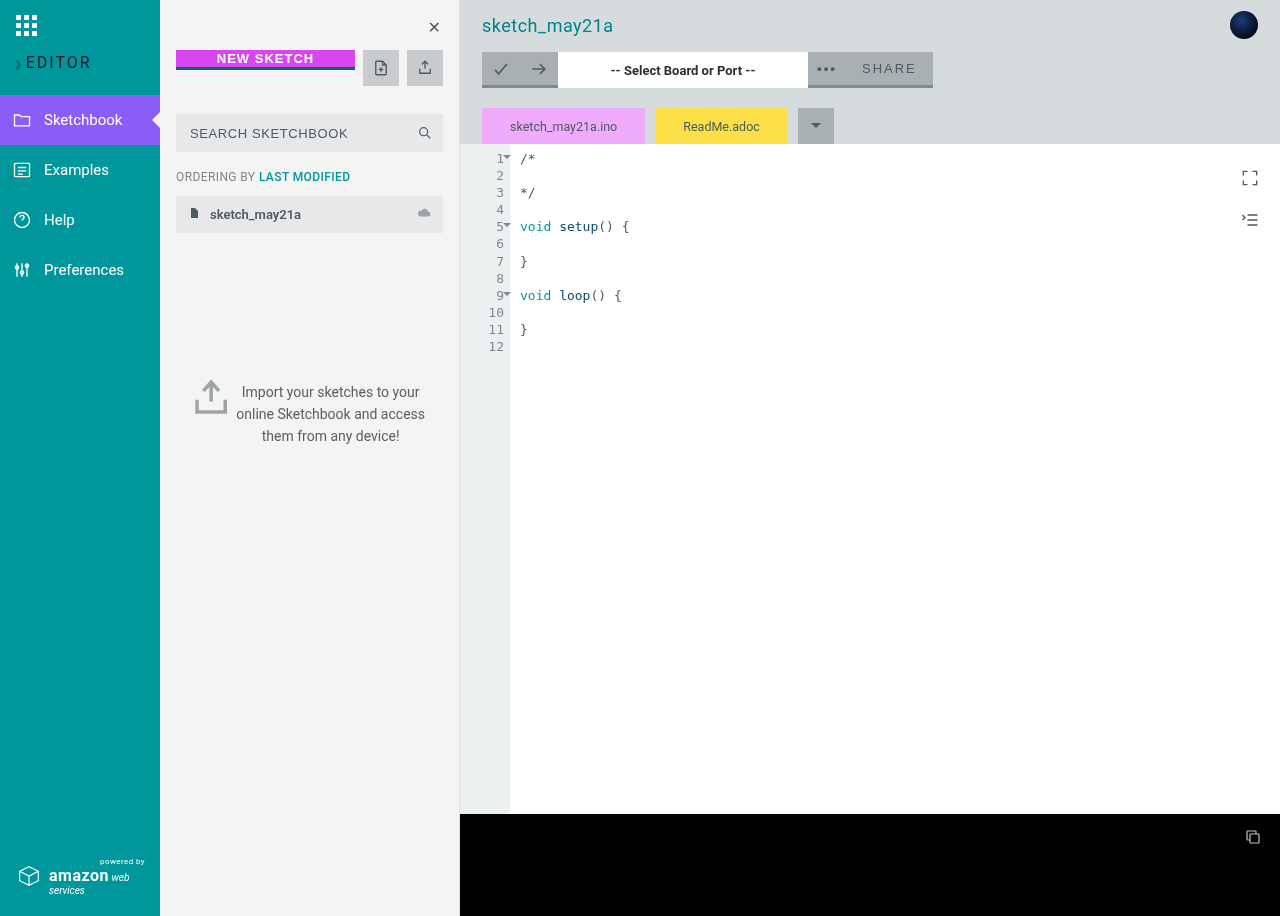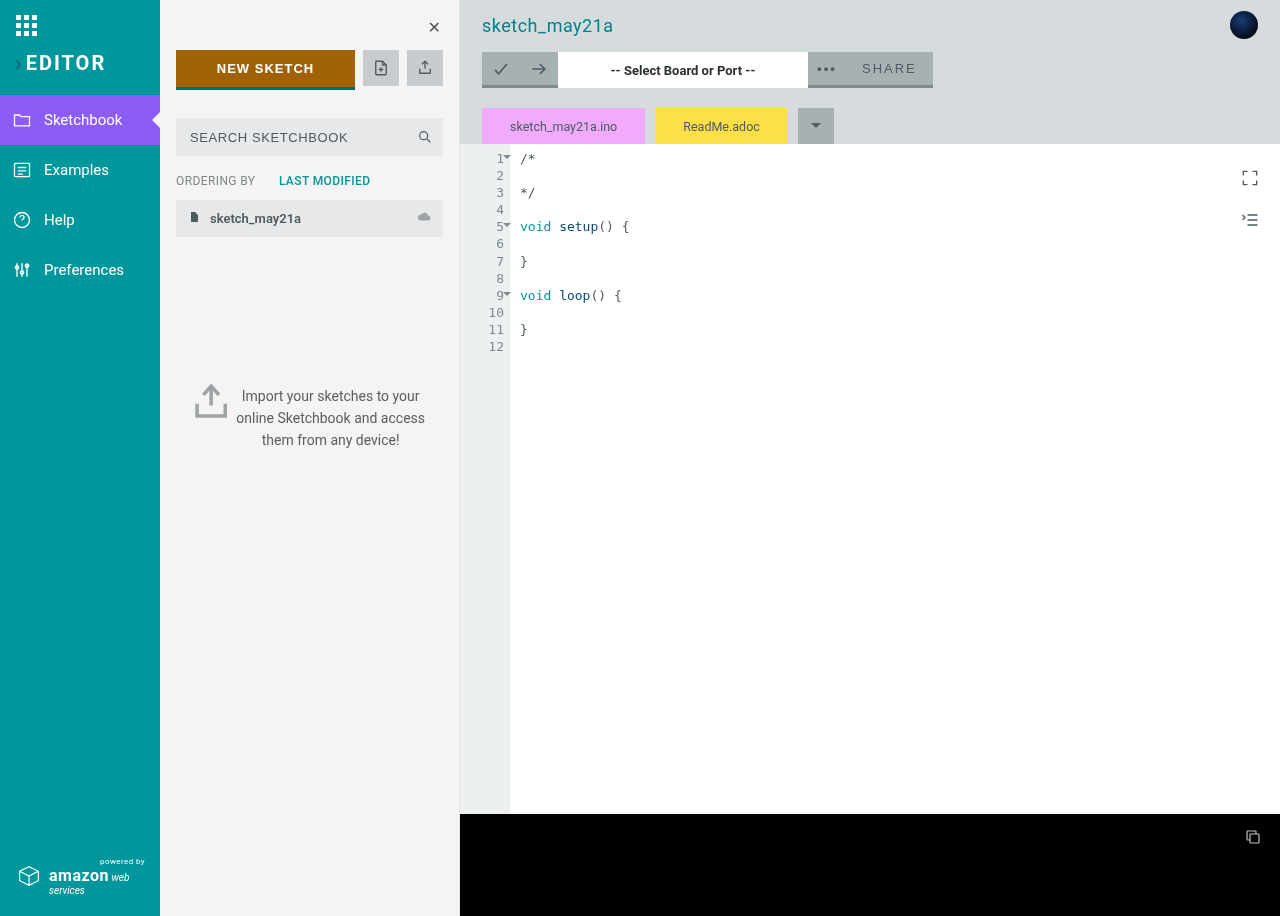--- a/index.html
+++ b/index.html
@@ -6,47 +6,47 @@
 body { font-family: -apple-system, "Segoe UI", Roboto, "Helvetica Neue", Arial, sans-serif; overflow: hidden; }
 .app { display: flex; width: 1280px; height: 916px; }
 
 
 .teal-sidebar { width: 160px; background: #00979c; color: #fff; display: flex; flex-direction: column; }
 .teal-top { height: 50px; display: flex; align-items: center; padding-left: 16px; }
 .apps-icon { display: grid; grid-template-columns: repeat(3,5px); grid-template-rows: repeat(3,5px); gap: 3px; cursor: pointer; }
 .apps-icon span { background: #fff; width: 5px; height: 5px; }
 .editor-title { display: flex; align-items: center; padding: 0 15px 20px 15px; gap: 4px; }
 .editor-title .chev { color: #006c70; font-size: 22px; font-weight: 700; }
-.editor-title .txt { color: #ffffff; font-size: 20px; font-weight: 700; letter-spacing: 2px; }
+.editor-title .txt { color: #0f172a; font-size: 16px; font-weight: 400; letter-spacing: 2px; }
 .nav-list { flex: 1; }
 .nav-item { display: flex; align-items: center; gap: 12px; padding: 0 12px; height: 50px; font-size: 15px; cursor: pointer; position: relative; }
 .nav-item.active { background: #8b5cf6; }
 .nav-item.active::after { content: ""; position: absolute; right: -1px; top: 50%; margin-top: -9px; border: 9px solid transparent; border-right-color: #f4f4f4; }
 .nav-icon { width: 20px; height: 20px; display: inline-flex; align-items: center; justify-content: center; }
 .nav-icon svg { stroke: #fff; fill: none; stroke-width: 1.6; }
 .poweredby { padding: 12px 15px 20px 15px; font-size: 10px; display: flex; align-items: center; gap: 6px; }
 .aws-cube svg { stroke: #fff; fill: none; }
 .aws-text small { font-size: 8px; letter-spacing: .4px; display: block; text-align: right; }
 .aws-text b { font-size: 16px; font-weight: 700; letter-spacing: .5px; }
 .aws-text i { font-style: italic; font-size: 10px; }
 
 
 .panel2 { width: 300px; background: #f4f4f4; border-right: 1px solid #e3e3e3; display: flex; flex-direction: column; position: relative; }
 .panel2-close { position: absolute; right: 18px; top: 18px; color: #555; font-size: 16px; cursor: pointer; }
 .panel2-row1 { display: flex; gap: 8px; padding: 50px 16px 0 16px; }
-.new-sketch-btn { flex: 1; height: 40px; background: #a16207; color: #fff; border: none; border-bottom: 3px solid #006c70; font-size: 13px; font-weight: 600; letter-spacing: 1px; cursor: pointer; }
+.new-sketch-btn { flex: 1; height: 20px; background: #d946ef; color: #fff; border: none; border-bottom: 3px solid #006c70; font-size: 13px; font-weight: 600; letter-spacing: 1px; cursor: pointer; }
 .square-btn { width: 36px; height: 36px; background: #c9ccce; border: none; display: flex; align-items: center; justify-content: center; cursor: pointer; }
 .square-btn svg { stroke: #4e5b61; fill: none; stroke-width: 1.8; }
 .search-wrap { margin: 28px 16px 0 16px; position: relative; }
 .search-input { width: 100%; height: 38px; background: #e6e8e9; border: none; padding: 0 40px 0 14px; font-size: 13px; letter-spacing: .6px; color: #4e5b61; }
 .search-input::placeholder { color: #4e5b61; }
 .search-ico { position: absolute; right: 10px; top: 50%; margin-top: -8px; }
 .search-ico svg { stroke: #4e5b61; fill: none; stroke-width: 1.8; }
 .ordering { padding: 18px 16px 12px 16px; font-size: 12px; color: #808688; letter-spacing: .4px; }
-.ordering a { color: #00979c; font-weight: 500; cursor: pointer; margin-left: 20px; }
+.ordering a { color: #00979c; font-weight: 500; cursor: pointer; margin-left: 0; }
 .sketch-item { margin: 0 16px; background: #e6e8e9; display: flex; align-items: center; gap: 10px; padding: 10px 12px; font-size: 13px; font-weight: 600; color: #4e5b61; cursor: pointer; }
 .sketch-item .file-ico svg { fill: #4e5b61; }
 .sketch-item .cloud-ico { margin-left: auto; }
 .sketch-item .cloud-ico svg { fill: #9ea3a5; }
 .import-block { margin-top: 110px; display: flex; flex-direction: row; align-items: center; padding: 0 30px; }
 .import-block svg { stroke: #9ea3a5; fill: none; stroke-width: 10; }
 .import-text { margin-top: 34px; text-align: center; font-size: 14px; color: #5a5f61; line-height: 1.55; }
 
 
 .main { flex: 1; display: flex; flex-direction: column; background: #d6dbdd; }

